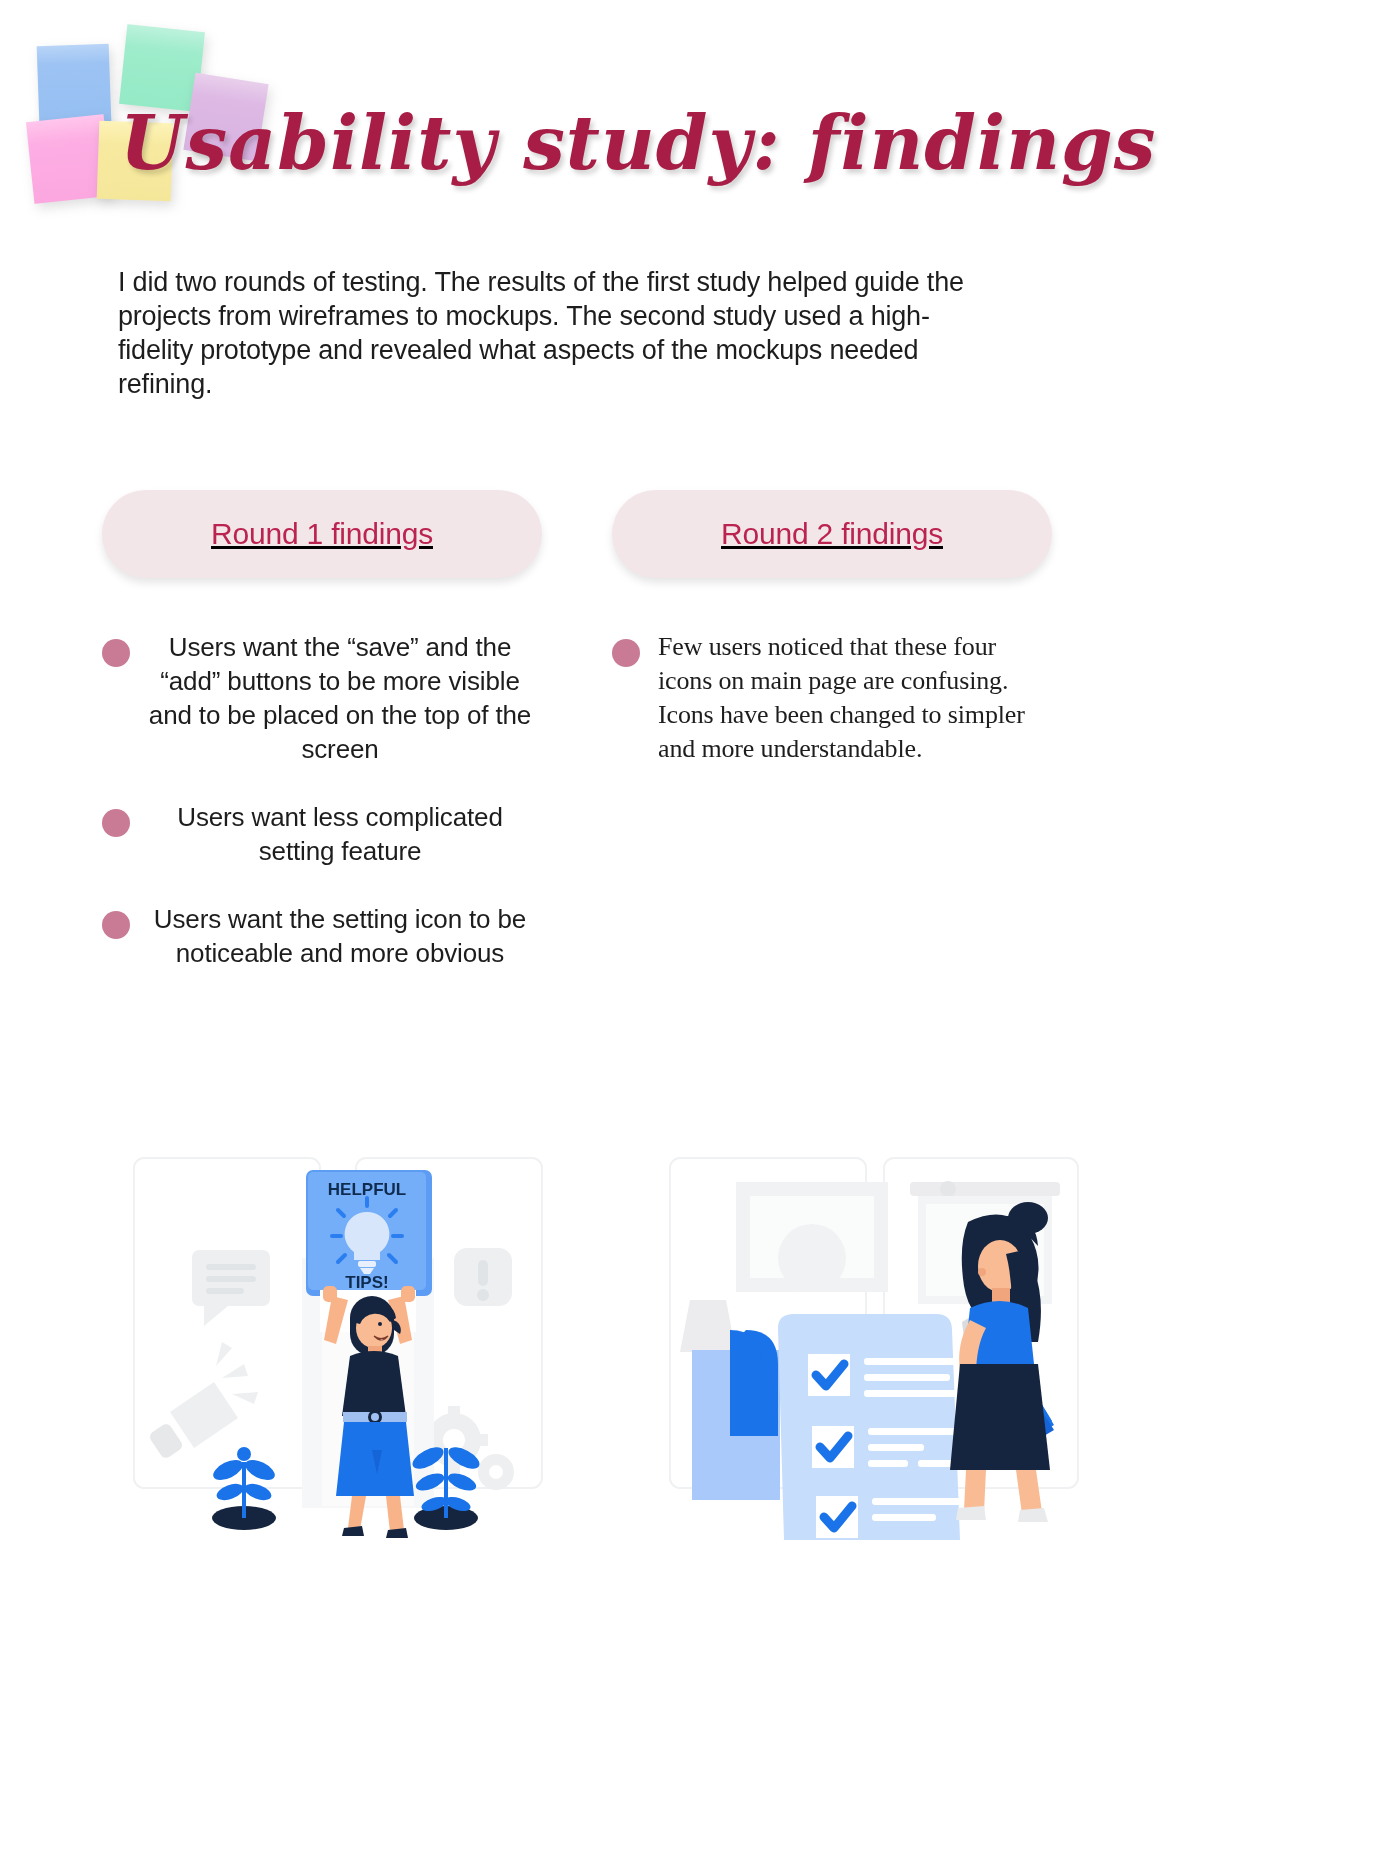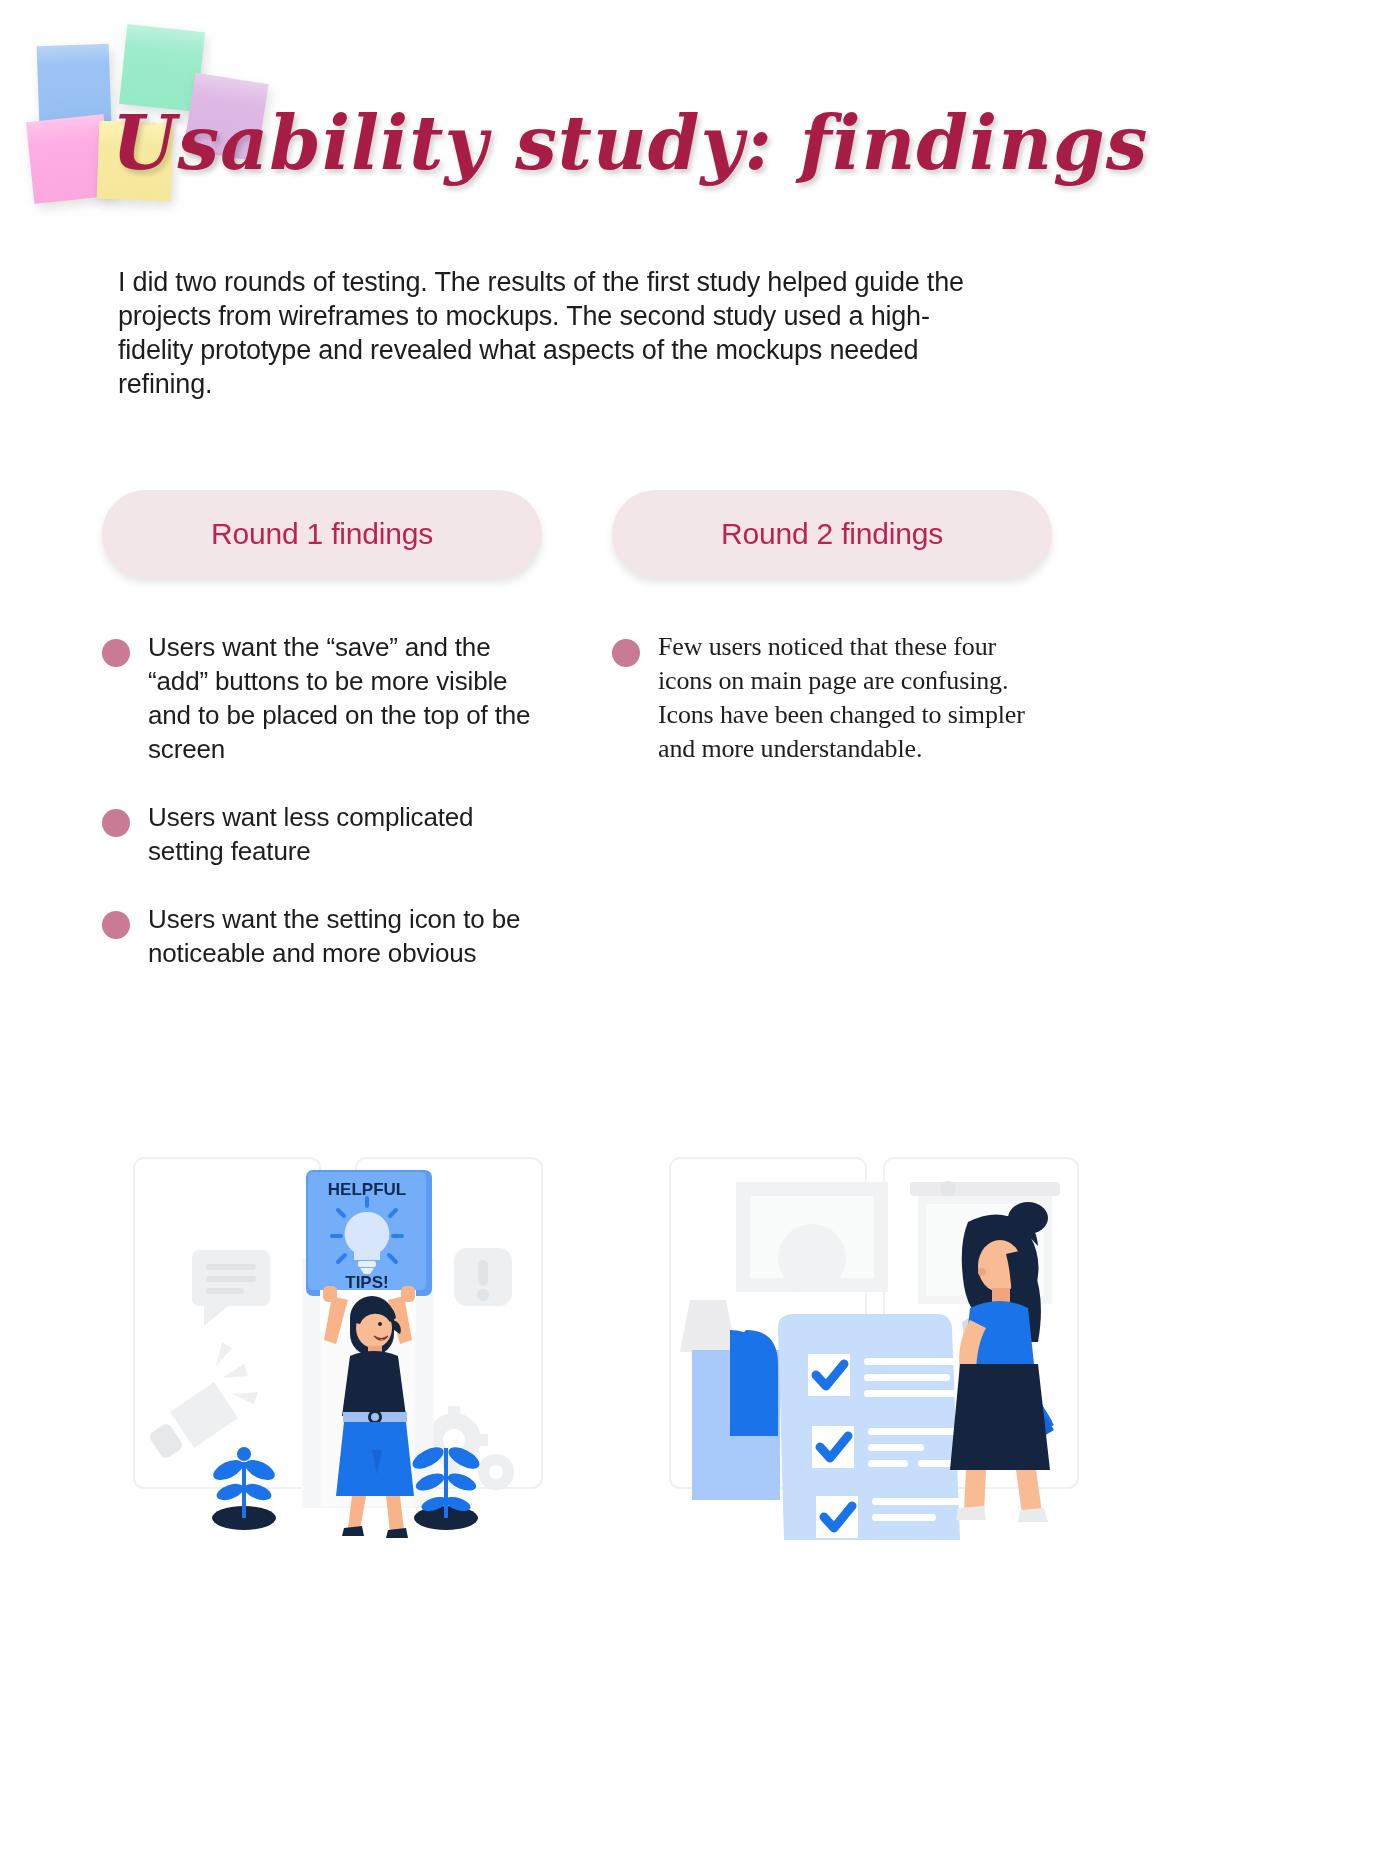--- a/index.html
+++ b/index.html
@@ -32,21 +32,21 @@
   }
   .note-blue   { left: 38px;  top: 45px;  width: 72px; height: 78px; background: linear-gradient(180deg,#b9d4f7 0%,#9cc3f3 25%,#96bff2 100%); transform: rotate(-2deg); }
   .note-green  { left: 123px; top: 28px;  width: 78px; height: 80px; background: linear-gradient(180deg,#bdf2dd 0%,#9eeccb 28%,#95eac6 100%); transform: rotate(6deg); }
   .note-purple { left: 189px; top: 78px;  width: 74px; height: 78px; background: linear-gradient(180deg,#e9cfec 0%,#ddb9e4 28%,#d8b3e1 100%); transform: rotate(9deg); }
   .note-pink   { left: 30px;  top: 118px; width: 78px; height: 82px; background: linear-gradient(180deg,#ffc6ec 0%,#fdaee3 28%,#fca7e0 100%); transform: rotate(-6deg); }
   .note-yellow { left: 98px;  top: 122px; width: 74px; height: 78px; background: linear-gradient(180deg,#fdf3b8 0%,#f7eaa0 28%,#f5e79a 100%); transform: rotate(2deg); }
 
   
   .title {
     position: absolute;
-    left: 112px;
+    left: 120px;
     top: 106px;
     width: 1180px;
     font-family: "DejaVu Serif", serif;
     font-weight: bold;
     font-style: italic;
     font-size: 74px;
     line-height: 1.0;
     letter-spacing: 1px;
     color: #a81d45;
     text-shadow: 3px 4px 5px rgba(0,0,0,0.18);
@@ -76,20 +76,21 @@
   .col-right { left: 612px; }
 
   .pill {
     height: 88px;
     border-radius: 46px;
     background: #f3e6e8;
     box-shadow: 0 5px 9px rgba(0,0,0,0.10);
     display: flex;
     align-items: center;
     justify-content: center;
+    text-decoration: underline;
   }
   .pill-label {
     font-size: 30px;
     font-weight: 400;
     color: #bb2350;
     letter-spacing: -0.2px;
   }
 
   .bullets {
     margin-top: 52px;
@@ -110,21 +111,21 @@
     margin-right: 18px;
   }
   .bullet-text {
     font-size: 26px;
     line-height: 1.31;
     font-weight: 300;
     color: #1d1d1d;
     letter-spacing: -0.15px;
     white-space: pre-line;
   }
-  .col-left  .bullet-text { max-width: 384px; }
+  .col-left  .bullet-text { max-width: 384px; text-align: center; }
   .col-right .bullet-text { max-width: 404px; font-family: Liberation Serif, serif; }
 
   
   .illus {
     position: absolute;
     top: 1140px;
     width: 420px;
     height: 400px;
   }
   .illus-left  { left: 124px; }

